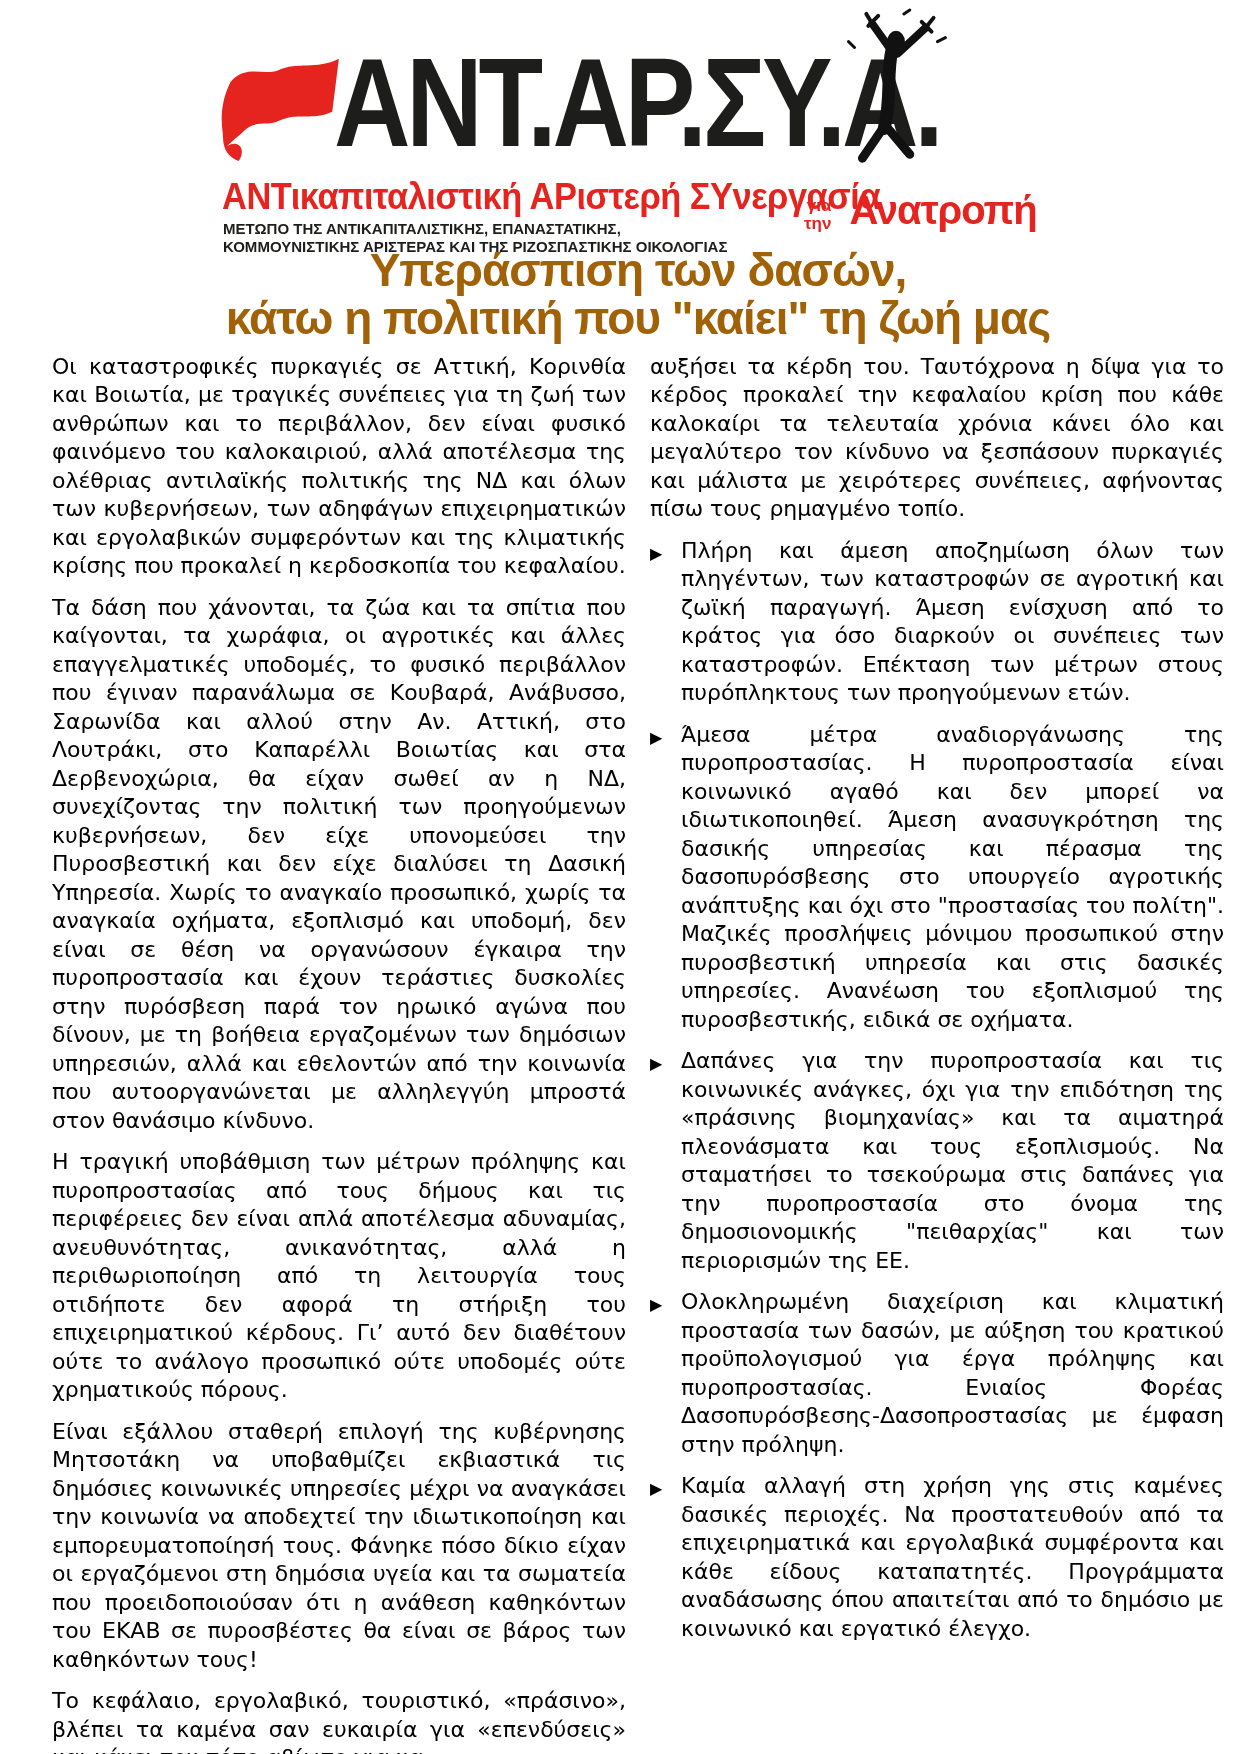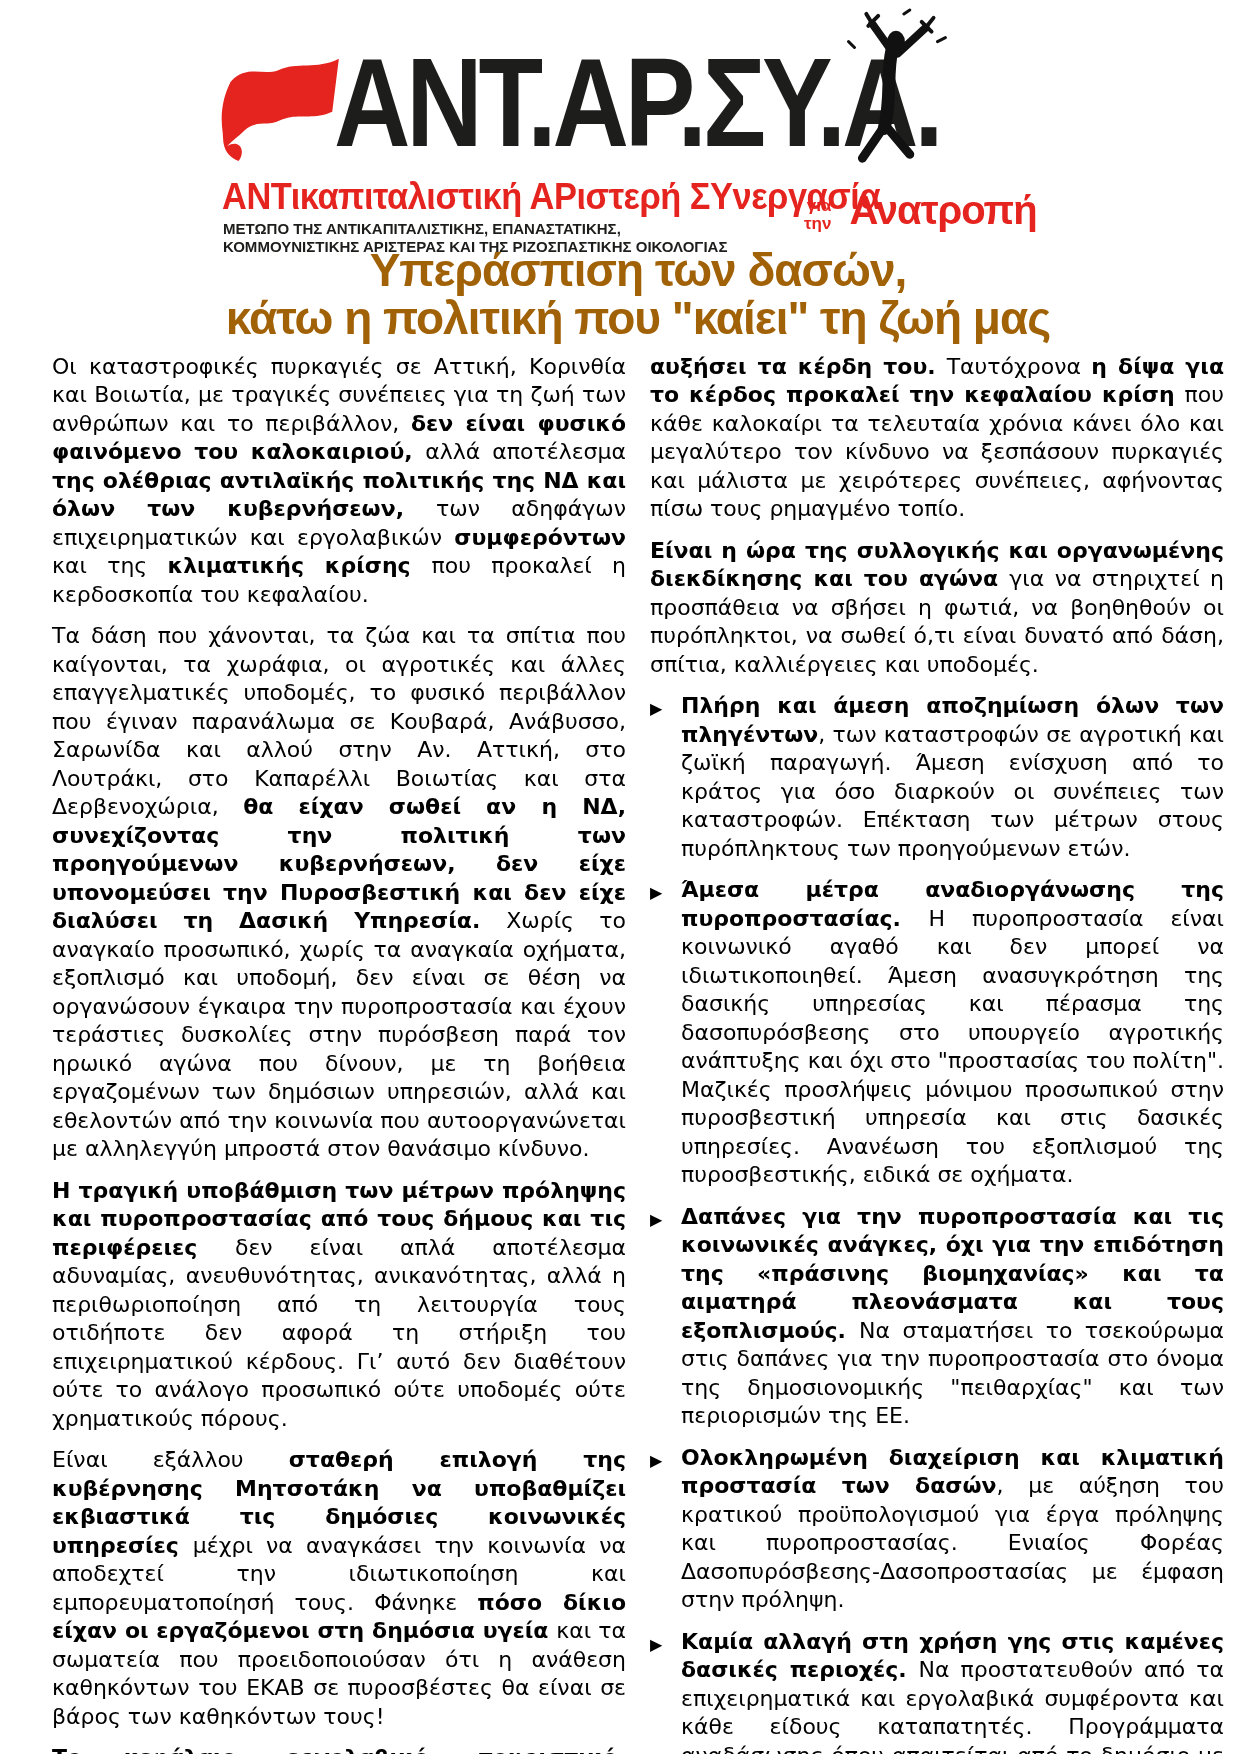--- a/index.html
+++ b/index.html
@@ -44,21 +44,21 @@
     font-size:46px;line-height:1.05;letter-spacing:-1px;color:#a16207;
     margin:2px 0 10px 0;
   }
 
   
   .columns{display:flex;gap:24px;margin:0 34px;}
   .col{flex:1;text-align:justify;font-size:22px;line-height:28.5px;color:#000;}
   .para{margin:0 0 13px 0;}
   .bullet{margin:0 0 13px 0;padding-left:31px;position:relative;}
   .arrow{position:absolute;left:0;top:3px;font-size:16px;color:#000;}
-  b{font-weight:bold;}
+  b{font-weight:normal;}
 </style>
 </head>
 <body>
 
 <div class="page">
 
   <div class="header">
 
     <svg class="flag-icon" viewBox="0 0 150 130" xmlns="http://www.w3.org/2000/svg">
       <path fill="#e5241f" d="M16 104
@@ -112,21 +112,20 @@
   <main class="columns">
     <div class="col">
         <div class="para"><span>Οι καταστροφικές πυρκαγιές σε Αττική, Κορινθία και Βοιωτία, με τραγικές συνέπειες για τη ζωή των ανθρώπων και το περιβάλλον, </span><b>δεν είναι φυσικό φαινόμενο του καλοκαιριού, </b><span>αλλά αποτέλεσμα </span><b>της ολέθριας αντιλαϊκής πολιτικής της ΝΔ και όλων των κυβερνήσεων, </b><span>των αδηφάγων επιχειρηματικών και εργολαβικών </span><b>συμφερόντων </b><span>και της </span><b>κλιματικής κρίσης </b><span>που προκαλεί η κερδοσκοπία του κεφαλαίου.</span></div>
         <div class="para"><span>Τα δάση που χάνονται, τα ζώα και τα σπίτια που καίγονται, τα χωράφια, οι αγροτικές και άλλες επαγγελματικές υποδομές, το φυσικό περιβάλλον που έγιναν παρανάλωμα σε Κουβαρά, Ανάβυσσο, Σαρωνίδα και αλλού στην Αν. Αττική, στο Λουτράκι, στο Καπαρέλλι Βοιωτίας και στα Δερβενοχώρια, </span><b>θα είχαν σωθεί αν η ΝΔ, συνεχίζοντας την πολιτική των προηγούμενων κυβερνήσεων, δεν είχε υπονομεύσει την Πυροσβεστική και δεν είχε διαλύσει τη Δασική Υπηρεσία. </b><span>Χωρίς το αναγκαίο προσωπικό, χωρίς τα αναγκαία οχήματα, εξοπλισμό και υποδομή, δεν είναι σε θέση να οργανώσουν έγκαιρα την πυροπροστασία και έχουν τεράστιες δυσκολίες στην πυρόσβεση παρά τον ηρωικό αγώνα που δίνουν, με τη βοήθεια εργαζομένων των δημόσιων υπηρεσιών, αλλά και εθελοντών από την κοινωνία που αυτοοργανώνεται με αλληλεγγύη μπροστά στον θανάσιμο κίνδυνο.</span></div>
         <div class="para"><b>Η τραγική υποβάθμιση των μέτρων πρόληψης και πυροπροστασίας από τους δήμους και τις περιφέρειες </b><span>δεν είναι απλά αποτέλεσμα αδυναμίας, ανευθυνότητας, ανικανότητας, αλλά η περιθωριοποίηση από τη λειτουργία τους οτιδήποτε δεν αφορά τη στήριξη του επιχειρηματικού κέρδους. Γι’ αυτό δεν διαθέτουν ούτε το ανάλογο προσωπικό ούτε υποδομές ούτε χρηματικούς πόρους.</span></div>
         <div class="para"><span>Είναι εξάλλου </span><b>σταθερή επιλογή της κυβέρνησης Μητσοτάκη να υποβαθμίζει εκβιαστικά τις δημόσιες κοινωνικές υπηρεσίες </b><span>μέχρι να αναγκάσει την κοινωνία να αποδεχτεί την ιδιωτικοποίηση και εμπορευματοποίησή τους. Φάνηκε </span><b>πόσο δίκιο είχαν οι εργαζόμενοι στη δημόσια υγεία </b><span>και τα σωματεία που προειδοποιούσαν ότι η ανάθεση καθηκόντων του ΕΚΑΒ σε πυροσβέστες θα είναι σε βάρος των καθηκόντων τους!</span></div>
         <div class="para"><b>Το κεφάλαιο, εργολαβικό, τουριστικό, «πράσινο», βλέπει τα καμένα σαν ευκαιρία για «επενδύσεις» και κάνει τον τόπο αβίωτο για να</b></div>
       </div>
     <div class="col">
         <div class="para"><b>αυξήσει τα κέρδη του. </b><span>Ταυτόχρονα </span><b>η δίψα για το κέρδος προκαλεί την κεφαλαίου κρίση </b><span>που κάθε καλοκαίρι τα τελευταία χρόνια κάνει όλο και μεγαλύτερο τον κίνδυνο να ξεσπάσουν πυρκαγιές και μάλιστα με χειρότερες συνέπειες, αφήνοντας πίσω τους ρημαγμένο τοπίο.</span></div>
-        <div class="para"><b>Είναι η ώρα της συλλογικής και οργανωμένης διεκδίκησης και του αγώνα </b><span>για να στηριχτεί η προσπάθεια να σβήσει η φωτιά, να βοηθηθούν οι πυρόπληκτοι, να σωθεί ό,τι είναι δυνατό από δάση, σπίτια, καλλιέργειες και υποδομές.</span></div>
         <div class="bullet"><span class="arrow">▶</span><b>Πλήρη και άμεση αποζημίωση όλων των πληγέντων</b><span>, των καταστροφών σε αγροτική και ζωϊκή παραγωγή. Άμεση ενίσχυση από το κράτος για όσο διαρκούν οι συνέπειες των καταστροφών. Επέκταση των μέτρων στους πυρόπληκτους των προηγούμενων ετών.</span></div>
         <div class="bullet"><span class="arrow">▶</span><b>Άμεσα μέτρα αναδιοργάνωσης της πυροπροστασίας. </b><span>Η πυροπροστασία είναι κοινωνικό αγαθό και δεν μπορεί να ιδιωτικοποιηθεί. Άμεση ανασυγκρότηση της δασικής υπηρεσίας και πέρασμα της δασοπυρόσβεσης στο υπουργείο αγροτικής ανάπτυξης και όχι στο "προστασίας του πολίτη". Μαζικές προσλήψεις μόνιμου προσωπικού στην πυροσβεστική υπηρεσία και στις δασικές υπηρεσίες. Ανανέωση του εξοπλισμού της πυροσβεστικής, ειδικά σε οχήματα.</span></div>
         <div class="bullet"><span class="arrow">▶</span><b>Δαπάνες για την πυροπροστασία και τις κοινωνικές ανάγκες, όχι για την επιδότηση της «πράσινης βιομηχανίας» και τα αιματηρά πλεονάσματα και τους εξοπλισμούς. </b><span>Να σταματήσει το τσεκούρωμα στις δαπάνες για την πυροπροστασία στο όνομα της δημοσιονομικής "πειθαρχίας" και των περιορισμών της ΕΕ.</span></div>
         <div class="bullet"><span class="arrow">▶</span><b>Ολοκληρωμένη διαχείριση και κλιματική προστασία των δασών</b><span>, με αύξηση του κρατικού προϋπολογισμού για έργα πρόληψης και πυροπροστασίας. Ενιαίος Φορέας Δασοπυρόσβεσης-Δασοπροστασίας με έμφαση στην πρόληψη.</span></div>
         <div class="bullet"><span class="arrow">▶</span><b>Καμία αλλαγή στη χρήση γης στις καμένες δασικές περιοχές. </b><span>Να προστατευθούν από τα επιχειρηματικά και εργολαβικά συμφέροντα και κάθε είδους καταπατητές. Προγράμματα αναδάσωσης όπου απαιτείται από το δημόσιο με κοινωνικό και εργατικό έλεγχο. </span></div>
       </div>
   </main>
 
 </div>
 

